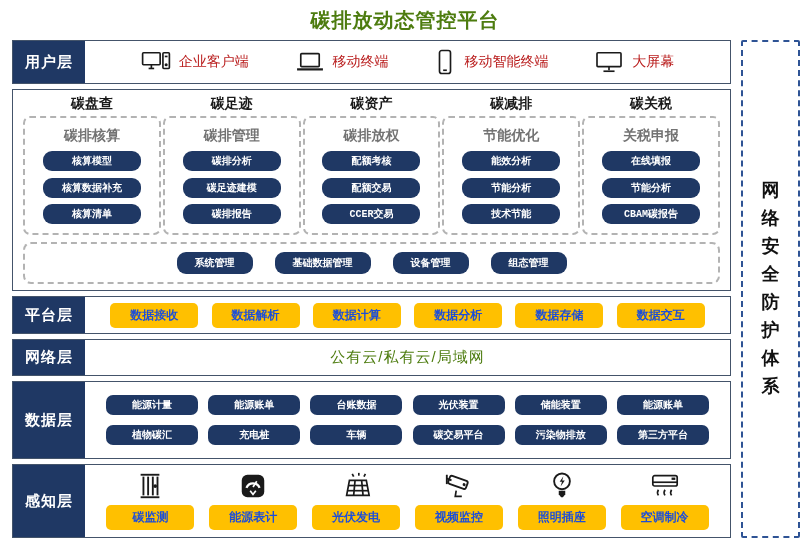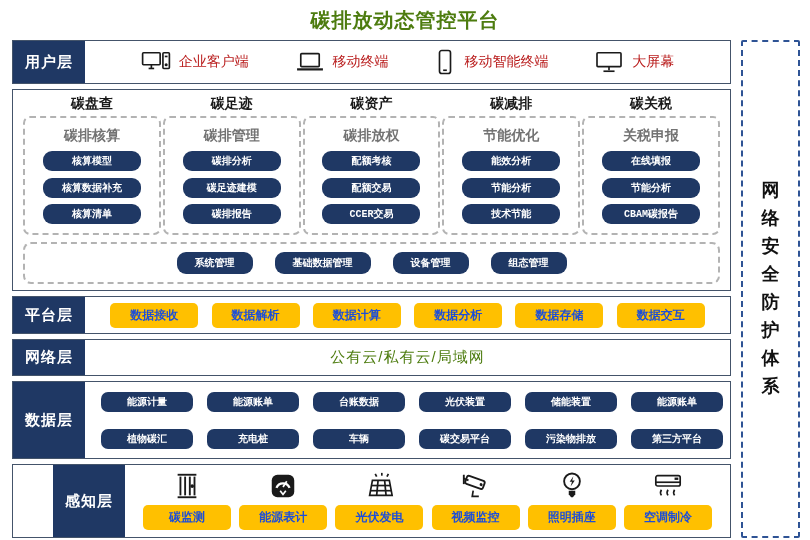--- a/index.html
+++ b/index.html
@@ -62,26 +62,26 @@
 
   
   .layer-network { height:37px; }
   .network-content { display:flex; align-items:center; justify-content:center; height:100%; }
   .network-text { font-size:15px; color:#4d7c0f; letter-spacing:1px; }
 
   
   .layer-data { height:78px; }
   .data-content {
     height:100%; display:grid; grid-template-columns:repeat(6,1fr);
-    grid-template-rows:1fr 1fr; gap:14px; padding:8px 16px; align-items:center; justify-items:center;
+    grid-template-rows:1fr 1fr; gap:0; padding:8px 16px; align-items:center; justify-items:center;
   }
   .data-btn { min-width:92px; border-radius:7px; }
 
   
-  .layer-perception { height:74px;padding-left:40px; }
+  .layer-perception { height:74px; }
   .perc-content { height:100%; display:grid; grid-template-columns:repeat(6,1fr); padding:4px 14px 7px; }
   .perc-item { display:flex; flex-direction:column; align-items:center; justify-content:space-between; }
   .perc-icon { height:34px; display:flex; align-items:center; justify-content:center; }
   .perc-btn { width:88px; padding:4px 0; border-radius:5px; }
 
   
   .security {
     flex:1; border:2px dashed #2E5395; border-radius:2px;
     display:flex; align-items:center; justify-content:center; background:#fff;
   }

